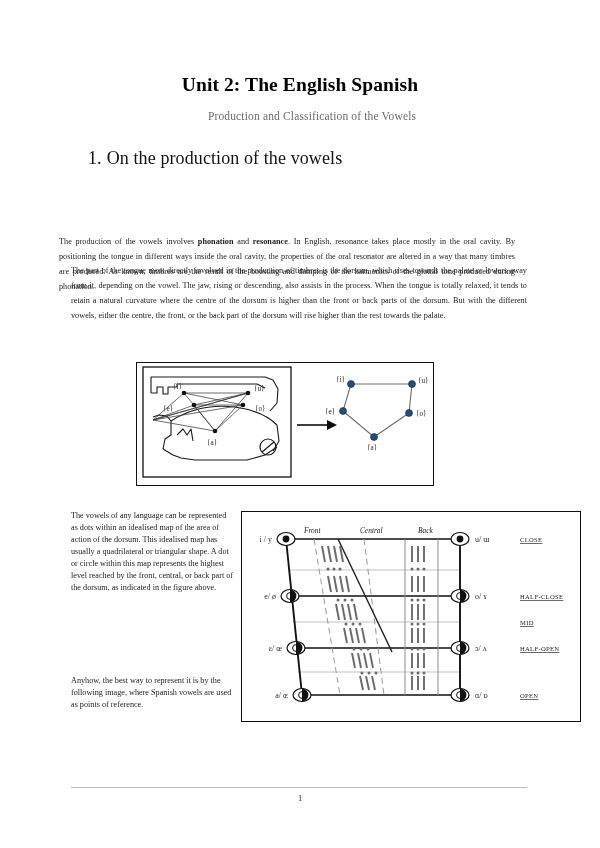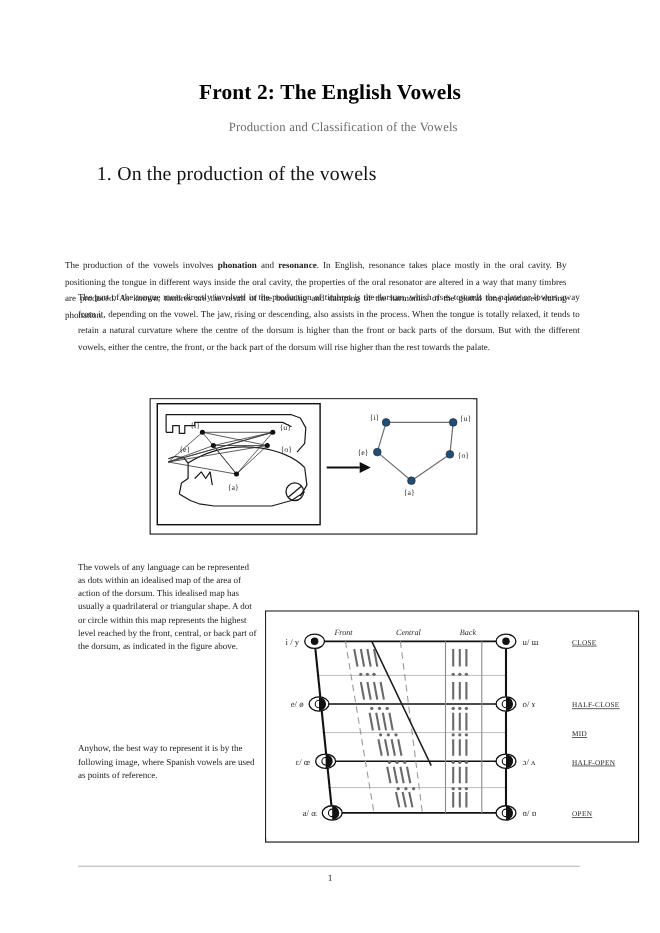--- a/index.html
+++ b/index.html
@@ -96,21 +96,20 @@
 
   
   .fig2 {
     position: absolute;
     left: 241px;
     top: 511px;
     width: 338px;
     height: 209px;
     border: 1.6px solid #0d0d0d;
     background: #ffffff;
-    margin-top: 44px;
   }
   .fig2 svg { display: block; }
 
   
   .footer-rule {
     position: absolute;
     left: 71px;
     top: 787px;
     width: 456px;
     height: 1px;
@@ -126,21 +125,21 @@
     color: #2a2a2a;
   }
 
   text { font-family: "Liberation Serif", "DejaVu Serif", serif; }
 </style>
 </head>
 <body>
 
 <div class="page">
 
-  <div class="doc-title">Front 2: The English Vowels</div>
+  <div class="doc-title">Unit 2: The English Spanish</div>
   <div class="doc-subtitle">Production and Classification of the Vowels</div>
 
   <div class="section-heading">
     <span class="num">1.</span><span>On the production of the vowels</span>
   </div>
 
   <p class="para" id="para-1"><span>The production of the vowels involves </span><b>phonation</b><span> and </span><b>resonance</b><span>. In English, resonance takes place mostly in the oral cavity. By positioning the tongue in different ways inside the oral cavity, the properties of the oral resonator are altered in a way that many timbres are produced. As known, timbres are the result of the boosting and damping of the harmonics of the glottal tone produced during phonation.</span></p>
 
   <p class="para" id="para-2">The part of the tongue most directly involved in the production of timbres is the dorsum, which rises towards the palate or lowers away from it, depending on the vowel. The jaw, rising or descending, also assists in the process. When the tongue is totally relaxed, it tends to retain a natural curvature where the centre of the dorsum is higher than the front or back parts of the dorsum. But with the different vowels, either the centre, the front, or the back part of the dorsum will rise higher than the rest towards the palate.</p>
 

